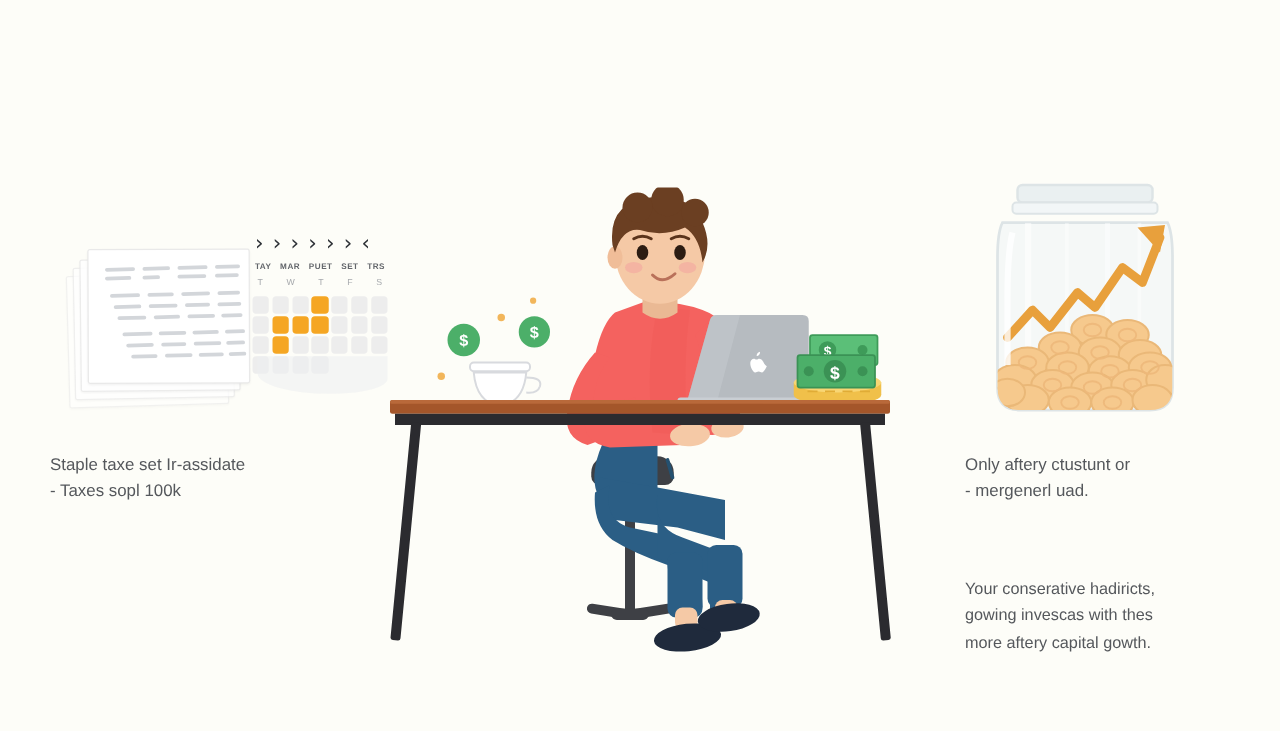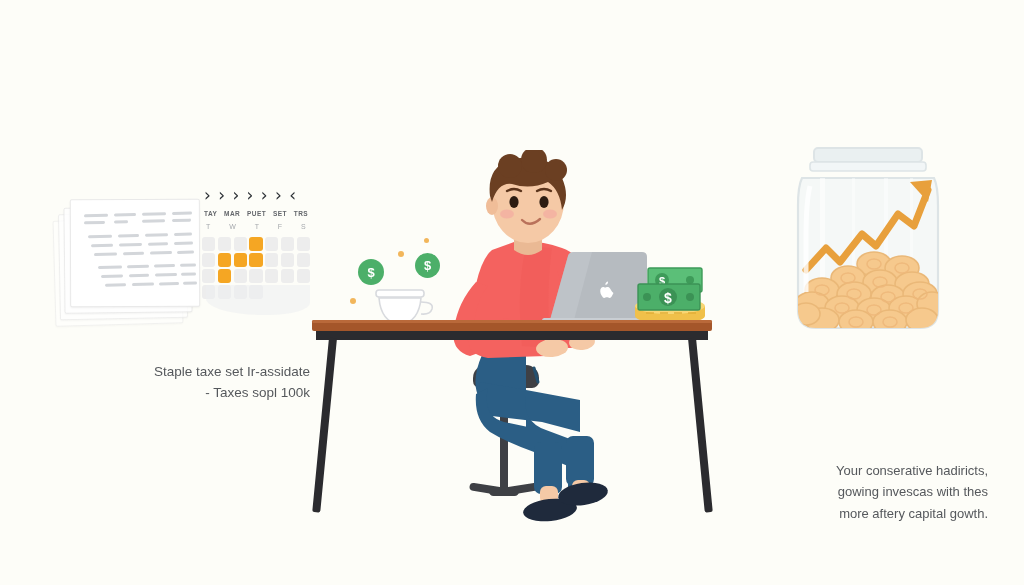--- a/index.html
+++ b/index.html
@@ -43,21 +43,21 @@
   #cal-grid{left:2px;top:52px;width:108px;height:62px;
     display:grid;grid-template-columns:repeat(7,1fr);grid-template-rows:repeat(4,1fr);gap:2.5px;}
   .cell{border-radius:3px;background:#ededed;}
   .cell.on{background:#f5a623;}
   #cal-shadow{left:6px;top:100px;width:104px;height:30px;
     background:#eceef0;border-radius:0 0 40% 55%;opacity:.55;}
 
   
   .caption{
     position:absolute;color:#55585c;line-height:1.55;
-    font-size:13.5px;text-align:right;white-space:pre-line;
+    font-size:13.5px;text-align:left;white-space:pre-line;
   }
   #caption-left{left:40px;top:362px;width:270px;}
   #caption-right-top{left:772px;top:362px;width:214px;}
   #caption-right-body{left:772px;top:460px;width:216px;font-size:13px;line-height:1.65;}
 
   
   #desk-top{left:312px;top:320px;width:400px;height:11px;background:#a4562a;border-radius:2px;}
   #desk-top-hi{left:312px;top:320px;width:400px;height:3px;background:#b9693a;border-radius:2px;}
   #desk-apron{left:316px;top:331px;width:392px;height:9px;background:#2b2b2f;}
   .desk-leg{position:absolute;background:#2b2b2f;border-radius:2px;transform-origin:top center;}
@@ -263,20 +263,22 @@
             <ellipse cx="64" cy="180" rx="7" ry="5"></ellipse>
             <ellipse cx="98" cy="180" rx="7" ry="5"></ellipse>
           </g>
         </g>
       </g>
 
       <path d="M18,44 Q14,60 14,96 L14,150" fill="none" stroke="#ffffff" stroke-width="5" opacity="0.8"></path>
     </svg>
   </div>
 
+  <div class="caption" id="caption-right-top">Only aftery ctustunt or
+- mergenerl uad.</div>
   <div class="caption" id="caption-right-body">Your conserative hadiricts,
 gowing invescas with thes
 more aftery capital gowth.</div>
 
   <div class="abs" id="chair-seat"></div>
   <div class="abs" id="chair-post"></div>
   <div class="abs desk-leg" id="chair-base-l"></div>
   <div class="abs desk-leg" id="chair-base-r"></div>
   <div class="abs" id="chair-base-c"></div>
 

